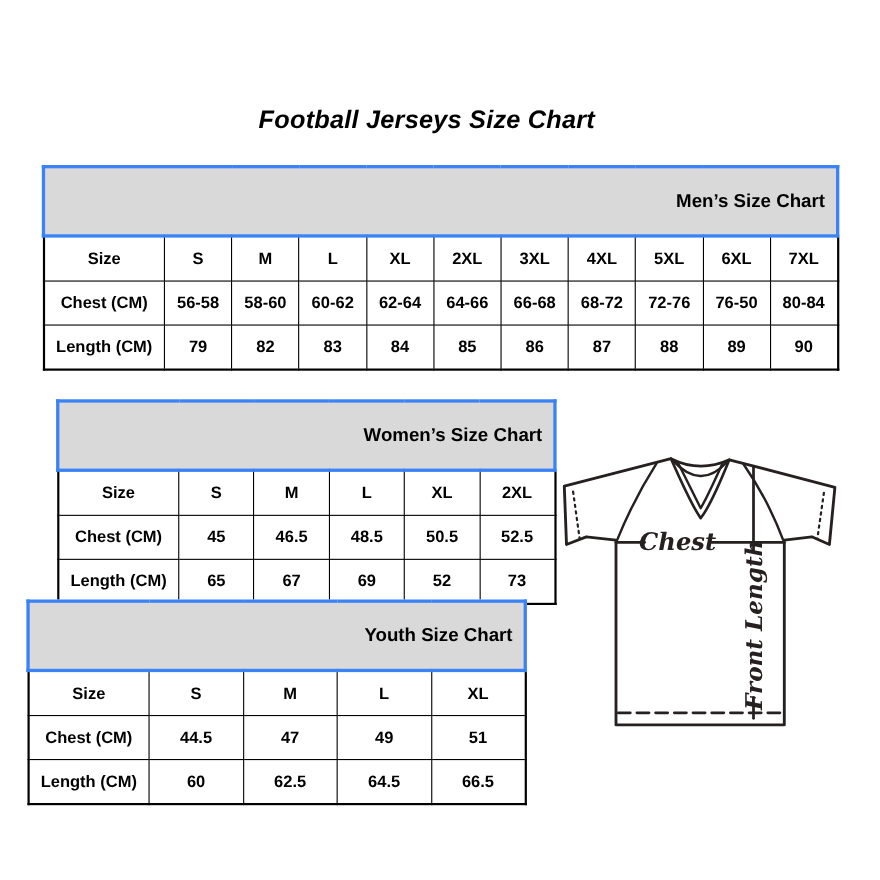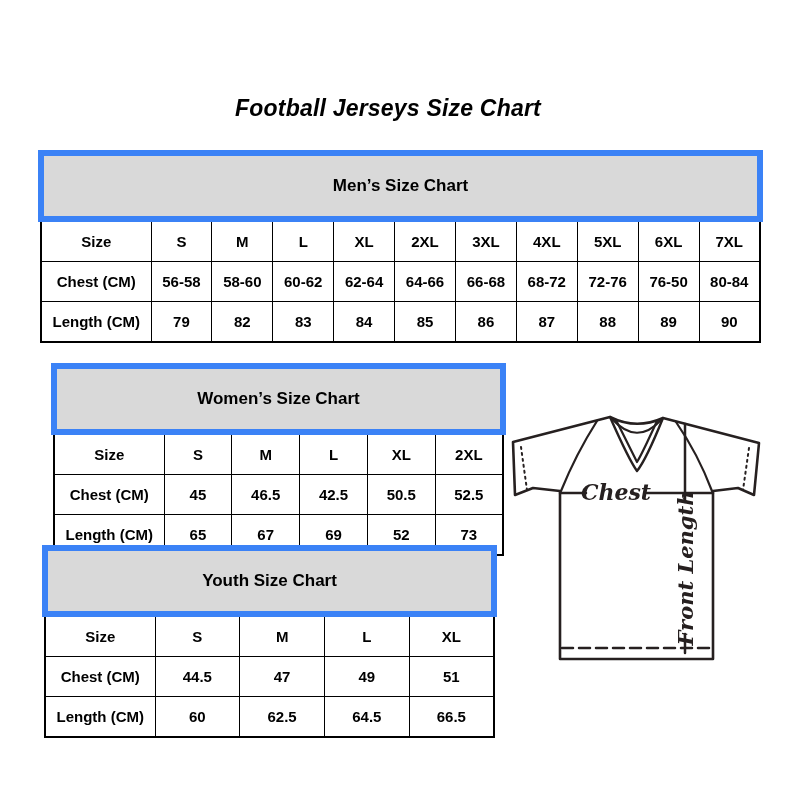--- a/index.html
+++ b/index.html
@@ -12,32 +12,32 @@
     position:absolute; top:95px; left:0; width:776px;
     text-align:center; font-size:23px; font-weight:bold;
     letter-spacing:0.2px;
     font-style:italic;
   }
   table.size-table {
     position:absolute; border-collapse:collapse; table-layout:fixed;
     background:#fff; border:2px solid #000;
   }
   table.size-table th.section-header {
-    background:#d9d9d9; border:6px solid #3b82f6;
-    height:40px; font-size:17px; font-weight:bold; text-align:center;
+    background:#d9d9d9; border:3px solid #3b82f6;
+    height:40px; font-size:17px; font-weight:bold; text-align:right;
     padding:10px;
   }
   table.size-table td {
     border:1.5px solid #000; height:39px; padding:0;
     text-align:center; vertical-align:middle;
     font-size:15px; font-weight:bold; white-space:nowrap;
   }
   #mens-table   { left:38px; top:150px; width:725px; }
   #womens-table { left:38px; top:363px; width:455px;margin-left:13px; }
-  #youth-table  { left:42px; top:545px; width:455px; }
+  #youth-table  { left:24px; top:545px; width:455px; }
   .jersey-wrap { position:absolute; left:500px; top:396px; width:280px; height:290px; }
   .jersey-line { stroke:#262020; fill:none; stroke-linejoin:round; stroke-linecap:round; }
   .jersey-label {
     font-family:"DejaVu Serif", serif; font-style:italic; font-weight:bold;
     fill:#262020;
   }
 </style>
 </head>
 <body>
 
@@ -125,21 +125,21 @@
         <td>S</td>
         <td>M</td>
         <td>L</td>
         <td>XL</td>
         <td>2XL</td>
       </tr>
       <tr>
         <td>Chest (CM)</td>
         <td>45</td>
         <td>46.5</td>
-        <td>42.5</td>
+        <td>48.5</td>
         <td>50.5</td>
         <td>52.5</td>
       </tr>
       <tr>
         <td>Length (CM)</td>
         <td>65</td>
         <td>67</td>
         <td>69</td>
         <td>52</td>
         <td>73</td>

